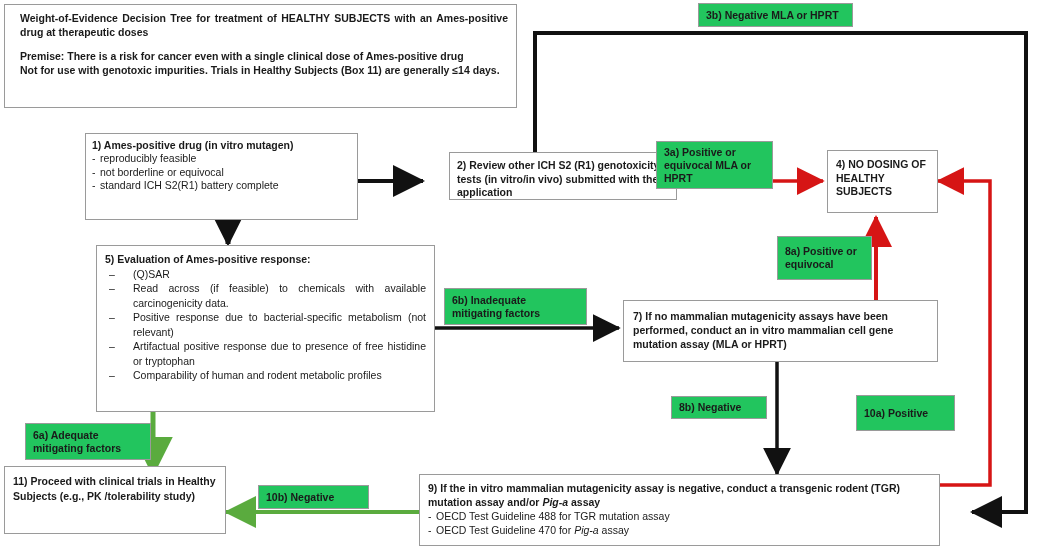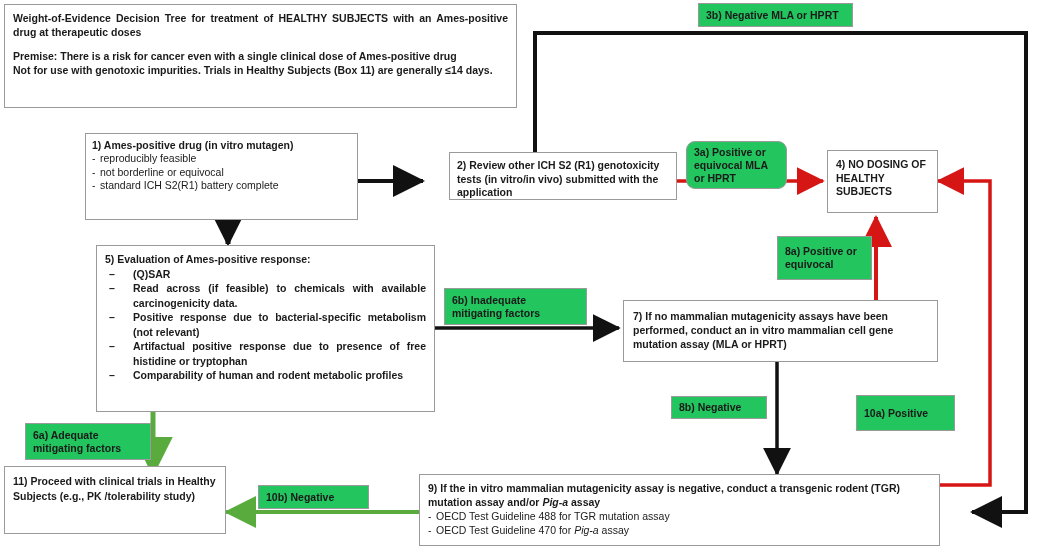--- a/index.html
+++ b/index.html
@@ -59,21 +59,21 @@
     <path d="M876,300 L876,217" stroke="#d61515" stroke-width="4" fill="none" marker-end="url(#ahR)"></path>
 
     <path d="M777,362 L777,474" stroke="#111111" stroke-width="3.5" fill="none" marker-end="url(#ahB)"></path>
 
     <path d="M940,485 L990,485 L990,181 L938,181" stroke="#d61515" stroke-width="3.5" fill="none" marker-end="url(#ahR)"></path>
 
     <path d="M620,512 L226,512" stroke="#5aab3e" stroke-width="4" fill="none" marker-end="url(#ahG)"></path>
   </svg>
 
   <div class="box" style="left:4px;top:4px;width:513px;height:104px;">
-    <div class="inner t" style="padding:7px 8px;">
+    <div class="inner t" style="padding:7px 8px;margin-left:7px;">
       <div class="just bold" style="line-height:13.6px;">
         <span>Weight-of-Evidence Decision Tree for treatment of </span><span>HEALTHY SUBJECTS</span><span> with an Ames-positive drug at therapeutic doses</span>
       </div>
       <div style="height:11px;"></div>
       <div class="bold" style="line-height:13.6px;">Premise: There is a risk for cancer even with a single clinical dose of Ames-positive drug</div>
       <div class="bold" style="line-height:13.6px;">Not for use with genotoxic impurities. Trials in Healthy Subjects (Box 11) are generally ≤14 days.</div>
     </div>
   </div>
 
   <div class="box" style="left:85px;top:133px;width:273px;height:87px;">
@@ -91,21 +91,21 @@
     <div class="inner t bold" style="line-height:13.6px;padding:6px 7px;">2) Review other ICH S2 (R1) genotoxicity tests (in vitro/in vivo) submitted with the application</div>
   </div>
 
   <div class="box" style="left:827px;top:150px;width:111px;height:63px;">
     <div class="inner t bold" style="line-height:13.6px;padding:7px 8px;">4) NO DOSING OF HEALTHY SUBJECTS</div>
   </div>
 
   <div class="box" style="left:96px;top:245px;width:339px;height:167px;">
     <div class="inner t" style="padding:6px 8px;">
       <div class="bold" style="line-height:14.5px;">5) Evaluation of Ames-positive response:</div>
-      <ul class="dash" style="line-height:14.5px;font-weight:bold;">
+      <ul class="dash" style="line-height:14.5px;">
         <li>(Q)SAR</li>
         <li class="just">Read across (if feasible) to chemicals with available carcinogenicity data.</li>
         <li class="just">Positive response due to bacterial-specific metabolism (not relevant)</li>
         <li class="just">Artifactual positive response due to presence of free histidine or tryptophan</li>
         <li class="just">Comparability of human and rodent metabolic profiles</li>
       </ul>
     </div>
   </div>
 
   <div class="box" style="left:623px;top:300px;width:315px;height:62px;">
@@ -121,21 +121,21 @@
         <li>OECD Test Guideline 488 for TGR mutation assay</li>
         <li><span>OECD Test Guideline 470 for </span><i>Pig-a</i><span> assay</span></li>
       </ul>
     </div>
   </div>
 
   <div class="box" style="left:4px;top:466px;width:222px;height:68px;">
     <div class="inner t bold" style="line-height:15px;padding:7px 8px;">11) Proceed with clinical trials in Healthy Subjects (e.g., PK /tolerability study)</div>
   </div>
 
-  <div class="lbl" style="left:686px;top:141px;width:101px;height:48px;border-radius:9px;">
+  <div class="lbl" style="left:656px;top:141px;width:117px;height:48px;">
     <span>3a) Positive or equivocal MLA or HPRT</span>
   </div>
 
   <div class="lbl" style="left:698px;top:3px;width:155px;height:24px;">
     <span>3b) Negative MLA or HPRT</span>
   </div>
 
   <div class="lbl" style="left:25px;top:423px;width:126px;height:37px;">
     <span>6a) Adequate mitigating factors</span>
   </div>

